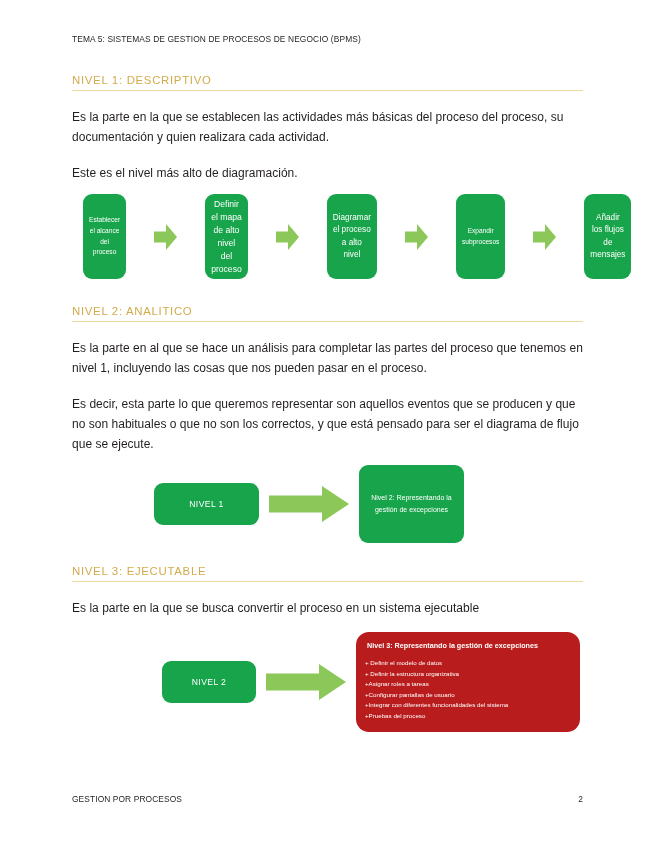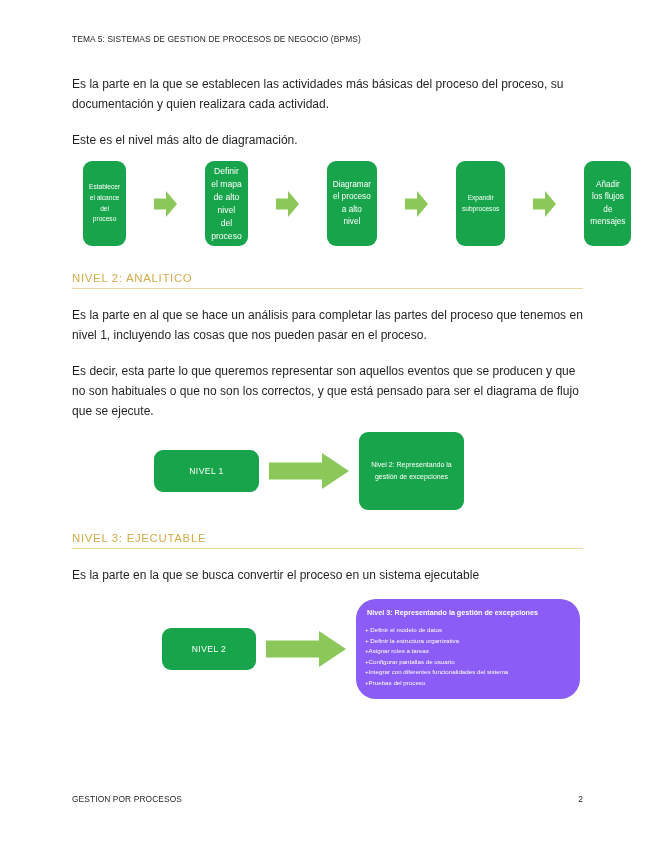--- a/index.html
+++ b/index.html
@@ -182,22 +182,22 @@
   }
   .row3 .arrow {
     width: 80px;
     height: 36px;
     margin: 0 10px;
   }
   .row3 .arrow .shaft { width: 53px; height: 17px; }
   .row3 .arrow .head { border-width: 18px 0 18px 27px; }
 
   .listbox {
-    background: #8b5cf6;
-    border-radius: 20px;
+    background: #b91c1c;
+    border-radius: 13px;
     color: #ffffff;
     width: 224px;
     box-sizing: border-box;
     padding: 8px 9px 10px 9px;
   }
   .listbox .lb-title {
     display: block;
     font-size: 7.2px;
     font-weight: bold;
     line-height: 11px;
@@ -230,20 +230,24 @@
   }
 </style>
 </head>
 <body>
 
 <div class="page">
   <div class="content">
 
     <div class="doc-title">TEMA 5: SISTEMAS DE GESTION DE PROCESOS DE NEGOCIO (BPMS)</div>
 
+    <div class="section-head">
+      <span class="head-text">NIVEL 1: DESCRIPTIVO</span>
+      <span class="head-rule"></span>
+    </div>
 
     <p class="para">Es la parte en la que se establecen las actividades más básicas del proceso del proceso, su documentación y quien realizara cada actividad.</p>
     <p class="para tight">Este es el nivel más alto de diagramación.</p>
 
     <div class="flow row1">
       <div class="gbox">
         <span class="gbox-text">Establecer el alcance del proceso</span>
       </div>
       <span class="arrow">
         <span class="shaft"></span>

